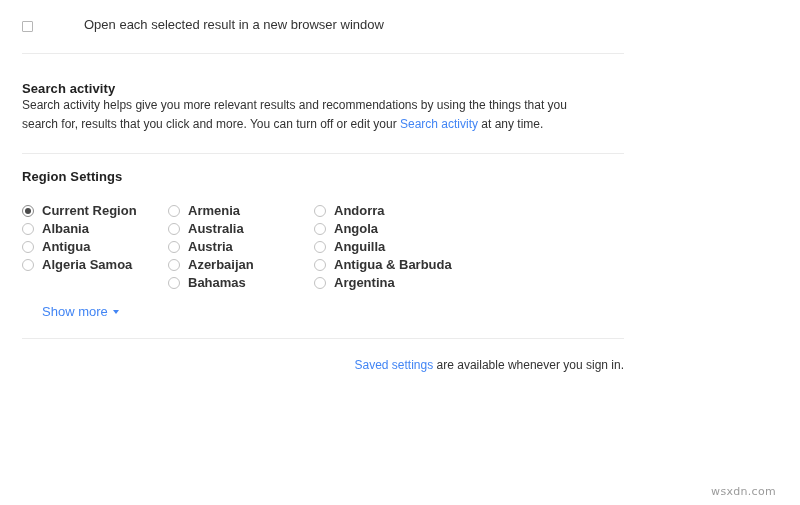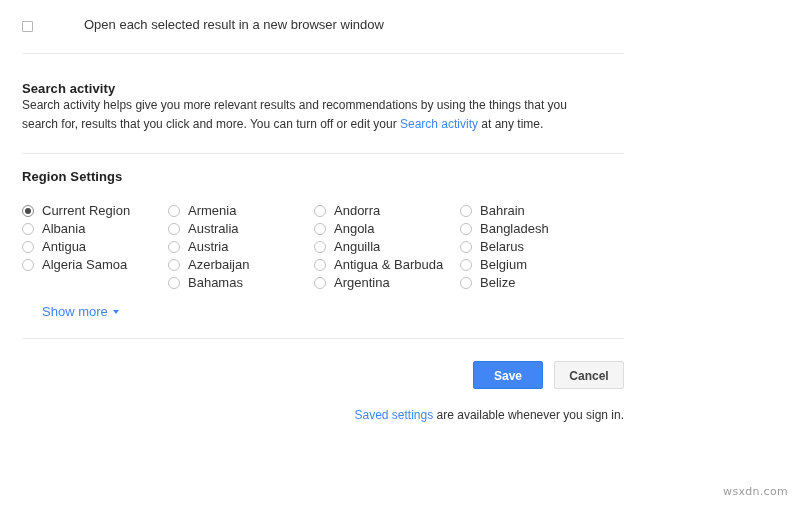--- a/index.html
+++ b/index.html
@@ -90,20 +90,21 @@
     font-size: 13px;
     font-weight: bold;
     color: #222;
     margin-top: 15px;
     letter-spacing: 0.1px;
   }
 
   .region-grid {
     display: flex;
     margin-top: 18px;
+    font-weight: bold;
   }
   .region-col {
     width: 146px;
     flex: none;
   }
   .radio-row {
     display: flex;
     align-items: center;
     height: 18px;
   }
@@ -191,21 +192,21 @@
 
   .footer-note {
     text-align: right;
     font-size: 12px;
     color: #333;
     margin-top: 19px;
   }
 
   .watermark {
     position: absolute;
-    right: 12px;
+    right: 24px;
     bottom: 7px;
     font-size: 11px;
     color: #9b9b9b;
     font-family: "DejaVu Sans", sans-serif;
     letter-spacing: 0.3px;
   }
 </style>
 </head>
 <body>
 
@@ -288,54 +289,28 @@
         <div class="radio-row">
           <div class="radio"></div>
           <div class="radio-label">Antigua &amp; Barbuda</div>
         </div>
         <div class="radio-row">
           <div class="radio"></div>
           <div class="radio-label">Argentina</div>
         </div>
       </div>
 
-      <div class="region-col">
-        <div class="radio-row">
-          <div class="radio"></div>
-          <div class="radio-label">Bahrain</div>
-        </div>
-        <div class="radio-row">
-          <div class="radio"></div>
-          <div class="radio-label">Bangladesh</div>
-        </div>
-        <div class="radio-row">
-          <div class="radio"></div>
-          <div class="radio-label">Belarus</div>
-        </div>
-        <div class="radio-row">
-          <div class="radio"></div>
-          <div class="radio-label">Belgium</div>
-        </div>
-        <div class="radio-row">
-          <div class="radio"></div>
-          <div class="radio-label">Belize</div>
-        </div>
-      </div>
     </div>
 
     <div class="show-more">
       <span>Show more</span>
       <span class="caret"></span>
     </div>
 
     <div class="divider d3"></div>
 
-    <div class="button-row">
-      <div class="btn btn-save">Save</div>
-      <div class="btn btn-cancel">Cancel</div>
-    </div>
 
     <div class="footer-note"><a class="link" href="#">Saved settings</a><span> are available whenever you sign in.</span></div>
 
   </div>
 
   <div class="watermark">wsxdn.com</div>
 </div>
 
 </body></html>

